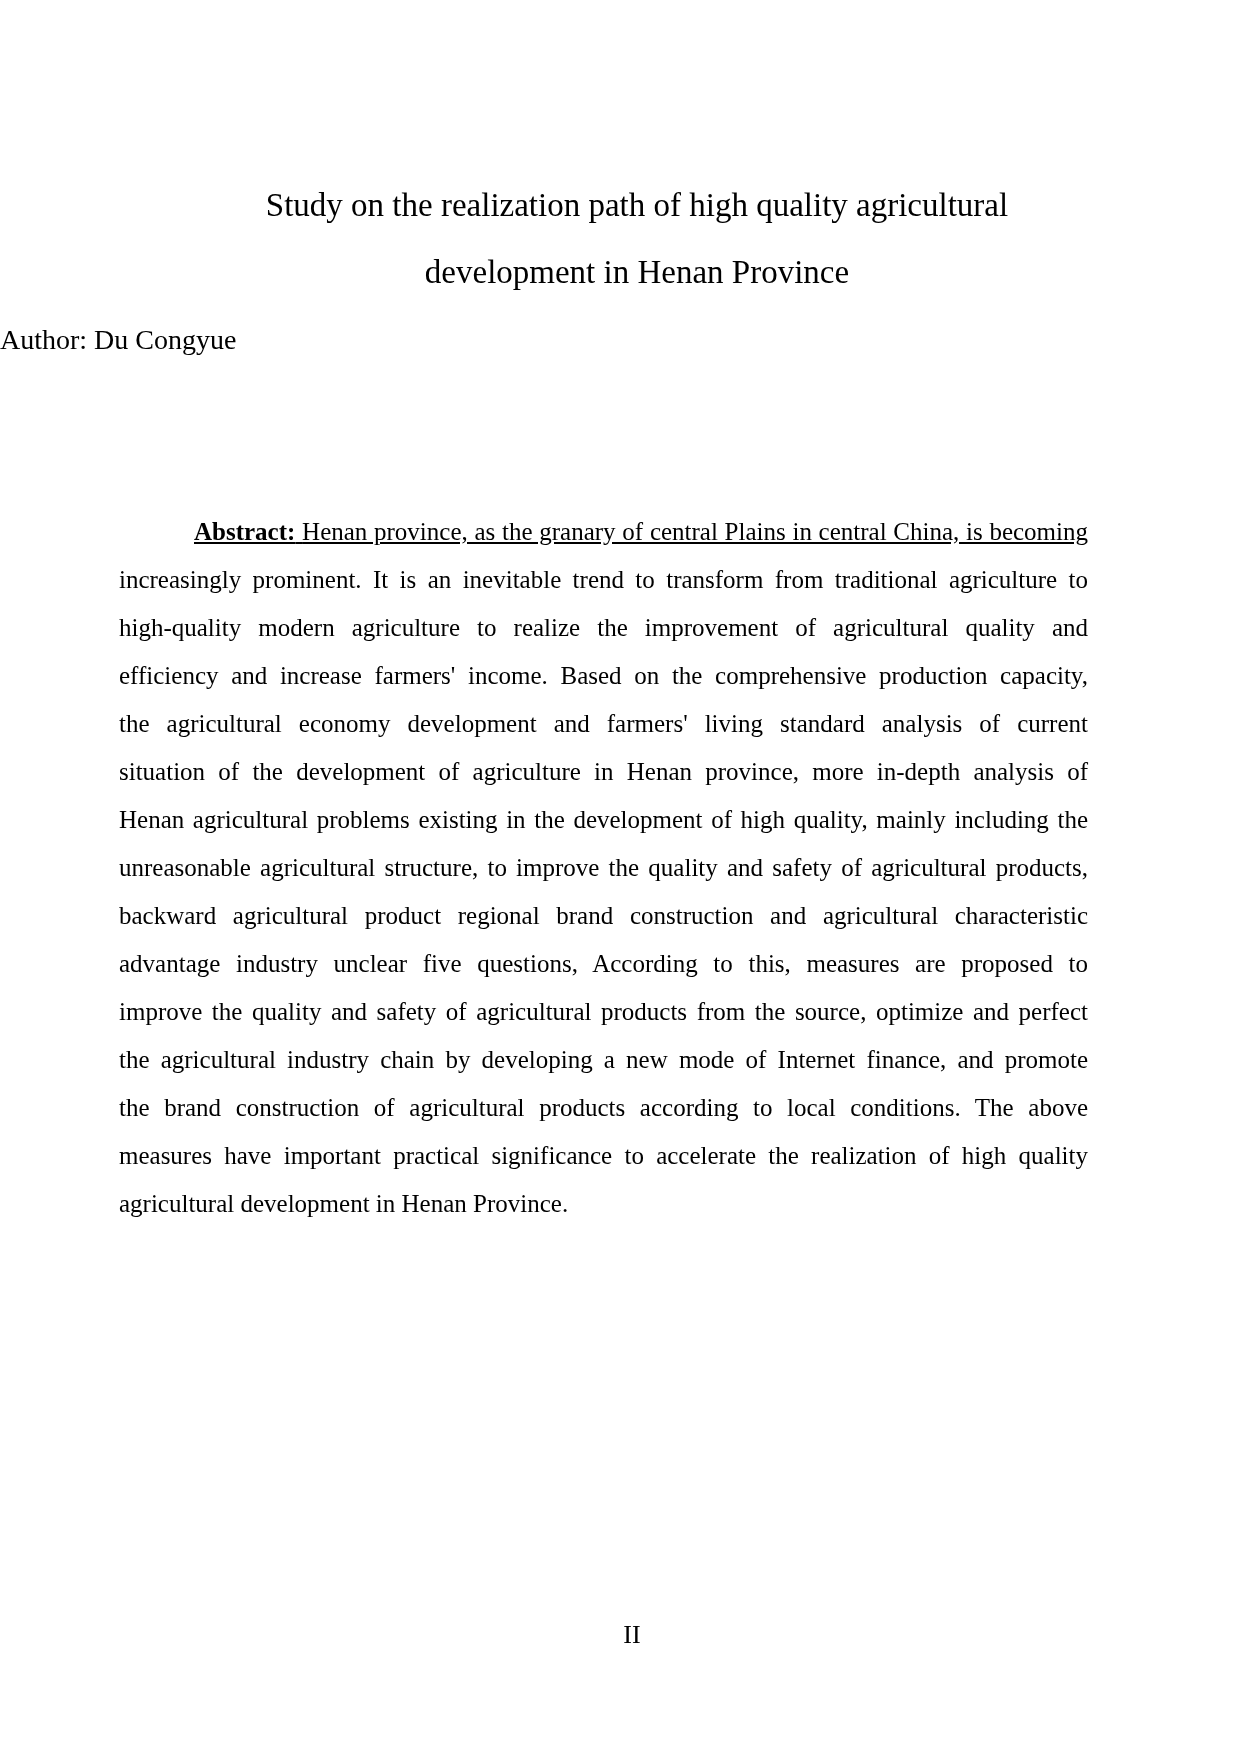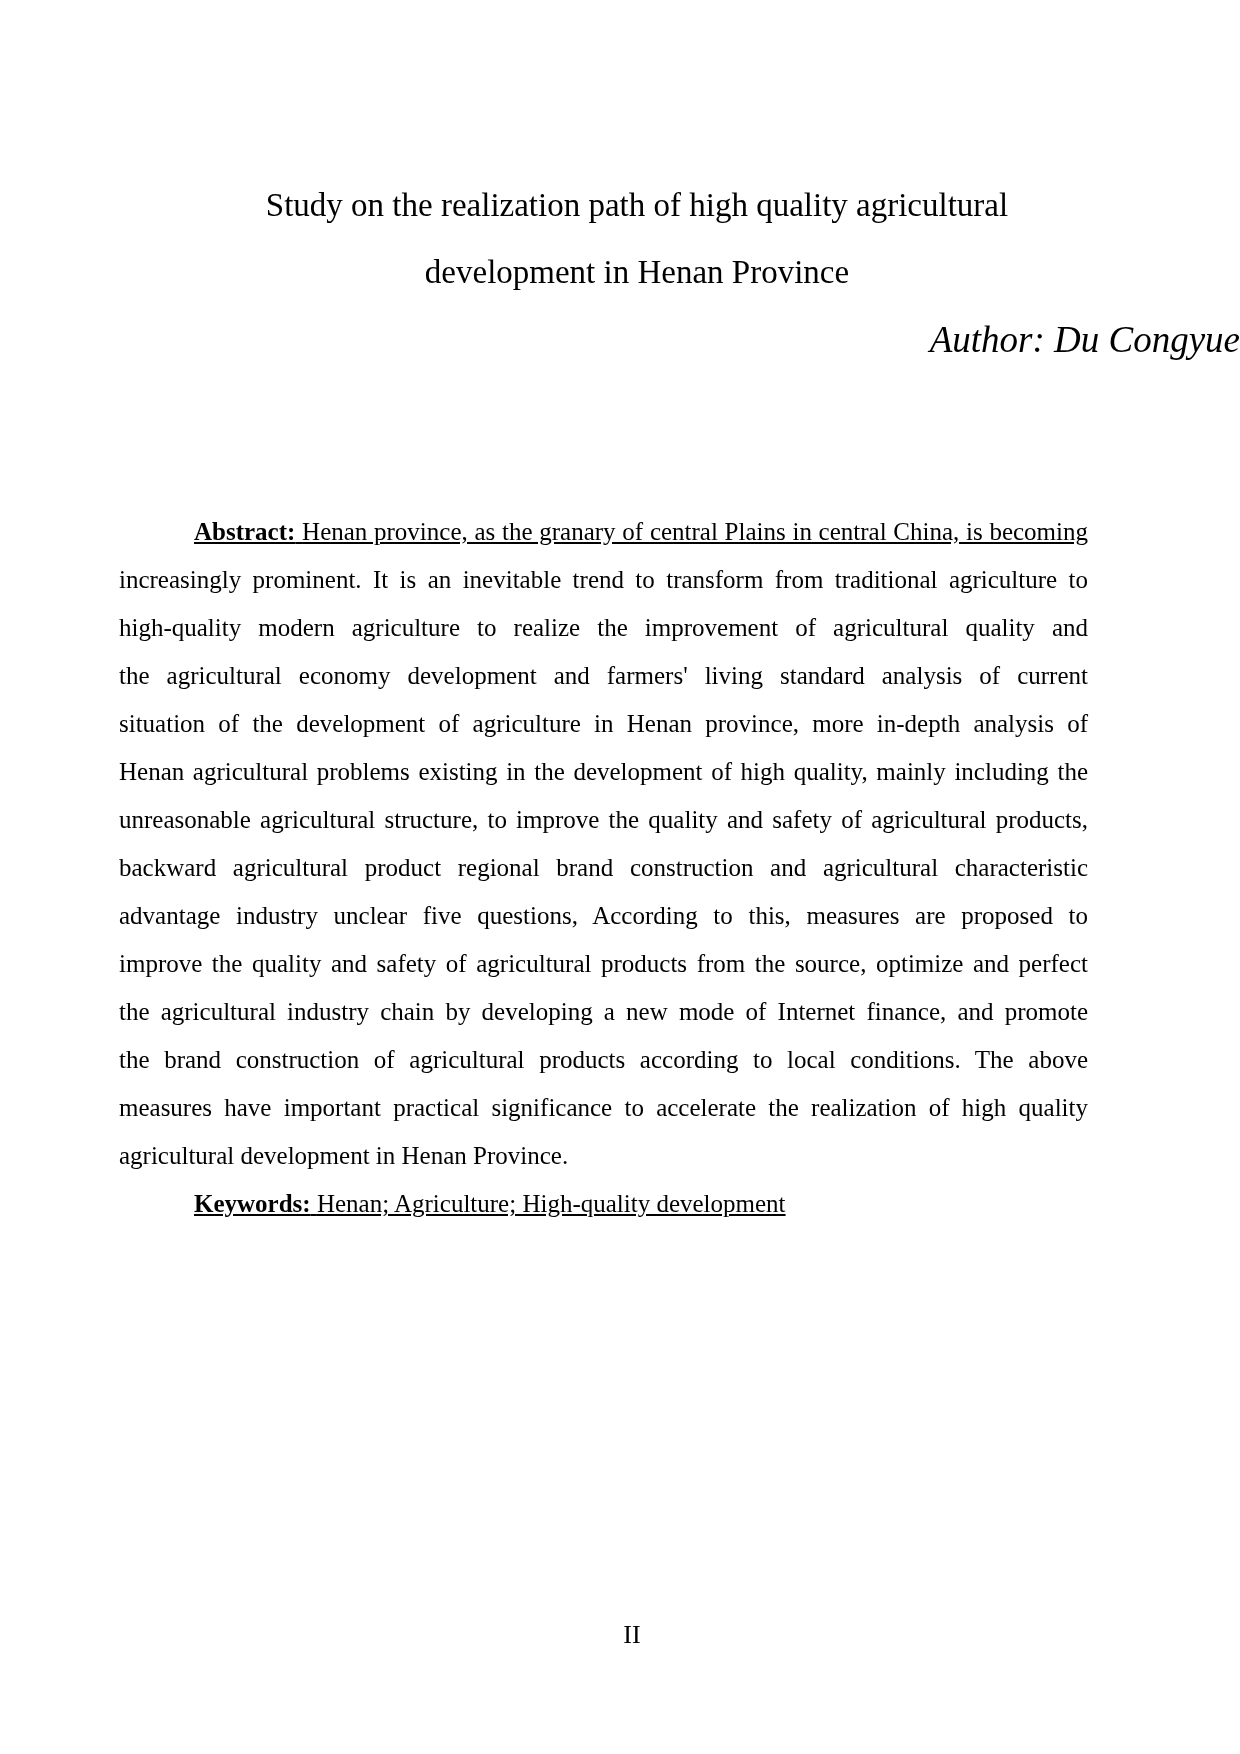--- a/index.html
+++ b/index.html
@@ -20,24 +20,23 @@
     text-align: center;
     font-weight: normal;
     font-size: 33px;
     line-height: 67px;
   }
   .byline-block {
     position: absolute;
     top: 308px;
     left: 0;
     width: 100%;
-    text-align: right;
-    font-size: 37px;
+    text-align: left;
+    font-size: 28px;
     line-height: 64px;
-    font-style: italic;
   }
   .abstract-block {
     position: absolute;
     top: 508px;
     left: 119px;
     width: 969px;
     font-size: 25px;
     line-height: 48px;
   }
   .jl { text-align: justify; text-align-last: justify; }
@@ -66,29 +65,29 @@
   </div>
 
   <div class="byline-block">
     <div>Author: Du Congyue</div>
   </div>
 
   <div class="abstract-block">
     <div class="jl ind"><span class="b">Abstract:</span> <span>Henan province, as the granary of central Plains in central China, is becoming</span></div>
     <div class="jl">increasingly prominent. It is an inevitable trend to transform from traditional agriculture to</div>
     <div class="jl">high-quality modern agriculture to realize the improvement of agricultural quality and</div>
+    <div class="jl">efficiency and increase farmers' income. Based on the comprehensive production capacity,</div>
     <div class="jl">the agricultural economy development and farmers' living standard analysis of current</div>
     <div class="jl">situation of the development of agriculture in Henan province, more in-depth analysis of</div>
     <div class="jl">Henan agricultural problems existing in the development of high quality, mainly including the</div>
     <div class="jl">unreasonable agricultural structure, to improve the quality and safety of agricultural products,</div>
     <div class="jl">backward agricultural product regional brand construction and agricultural characteristic</div>
     <div class="jl">advantage industry unclear five questions, According to this, measures are proposed to</div>
     <div class="jl">improve the quality and safety of agricultural products from the source, optimize and perfect</div>
     <div class="jl">the agricultural industry chain by developing a new mode of Internet finance, and promote</div>
     <div class="jl">the brand construction of agricultural products according to local conditions. The above</div>
     <div class="jl">measures have important practical significance to accelerate the realization of high quality</div>
     <div class="pl">agricultural development in Henan Province.</div>
-    <div class="pl ind"><span class="b">Keywords:</span> <span>Henan; Agriculture; High-quality development</span></div>
   </div>
 
   <div class="page-number">II</div>
 
 </div>
 
 </body></html>

